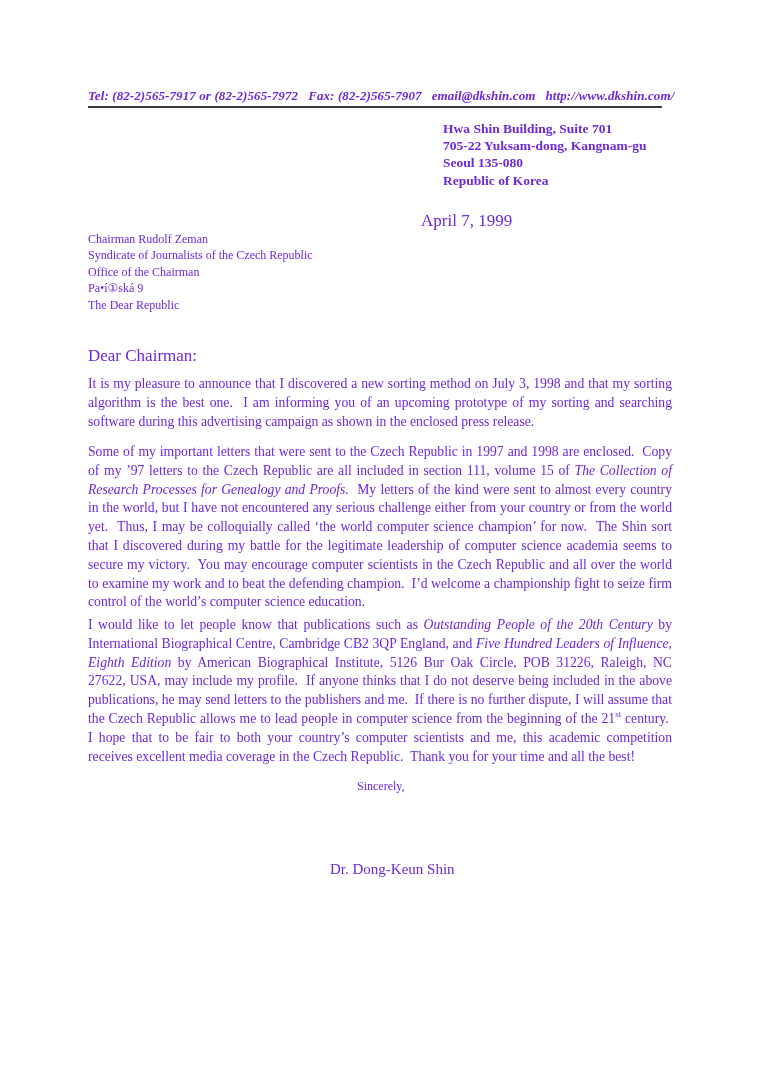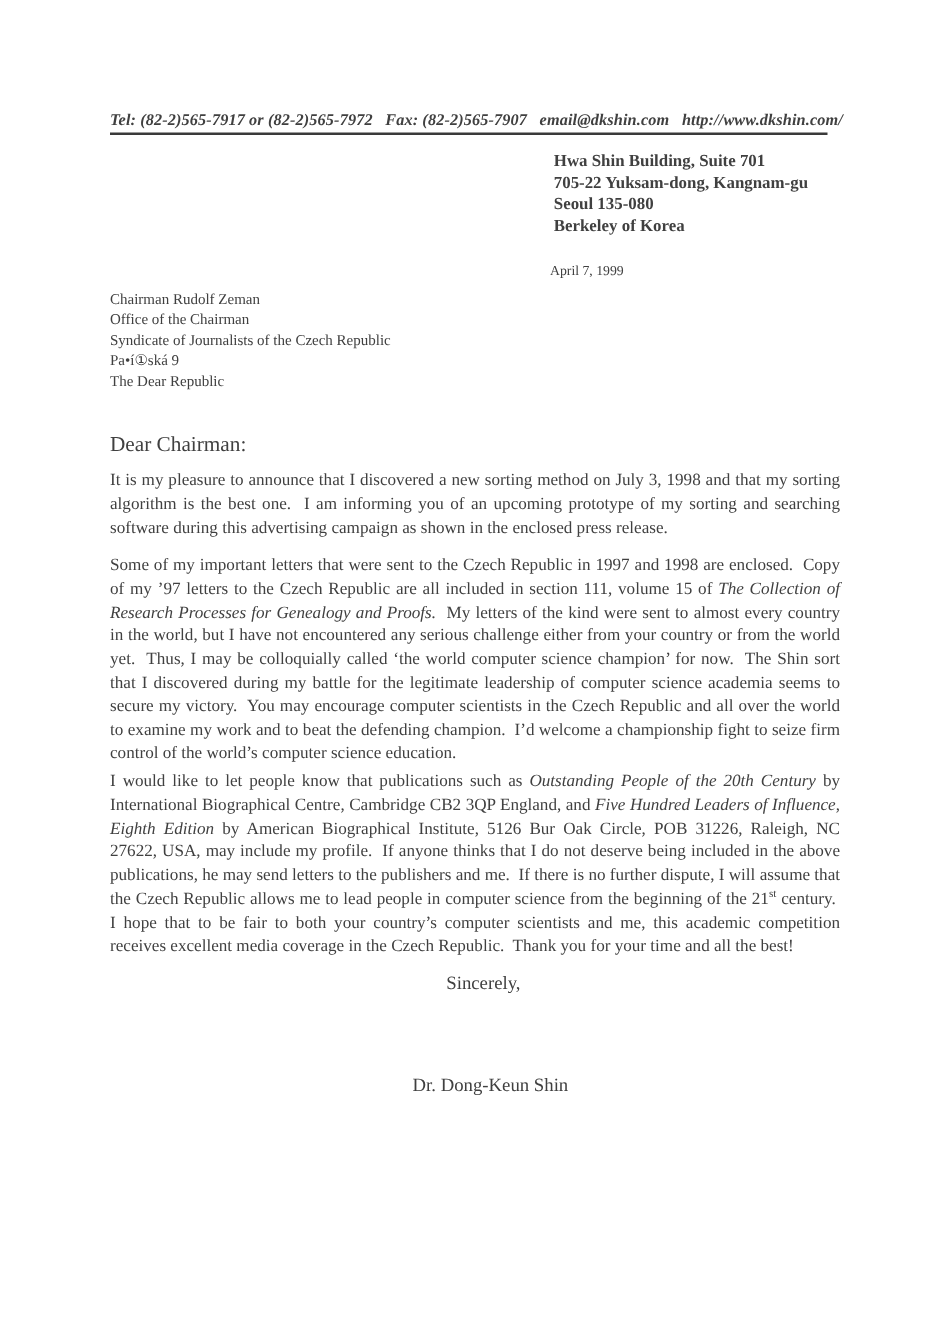--- a/index.html
+++ b/index.html
@@ -6,21 +6,21 @@
     margin: 0;
     padding: 0;
     background: #ffffff;
   }
   .page {
     position: relative;
     width: 760px;
     height: 891px;
     background: #ffffff;
     font-family: "Liberation Serif", "DejaVu Serif", serif;
-    color: #404040;
+    color: #6d28d9;
     overflow: hidden;
   }
   .contact {
     position: absolute;
     left: 88px;
     top: 88px;
     width: 574px;
     font-size: 13px;
     font-style: italic;
     font-weight: bold;
@@ -33,23 +33,23 @@
     position: absolute;
     left: 443px;
     top: 120px;
     font-weight: bold;
     font-size: 13.5px;
     line-height: 17.2px;
     white-space: nowrap;
   }
   .date {
     position: absolute;
-    left: 440px;
+    left: 421px;
     top: 211px;
-    font-size: 11px;
+    font-size: 17px;
   }
   .recipient {
     position: absolute;
     left: 88px;
     top: 231px;
     font-size: 12px;
     line-height: 16.4px;
     white-space: nowrap;
   }
   .salutation {
@@ -72,21 +72,21 @@
   .para i { font-style: italic; }
   .para sup {
     font-size: 9px;
     line-height: 0;
     vertical-align: super;
   }
   .sincerely {
     position: absolute;
     left: 357px;
     top: 779px;
-    font-size: 15px;
+    font-size: 12px;
   }
   .signature {
     position: absolute;
     left: 330px;
     top: 861px;
     font-size: 15px;
   }
   .cc {
     position: absolute;
     left: 88px;
@@ -99,29 +99,29 @@
 <body>
 
 <div class="page">
 
   <div class="contact">Tel: (82-2)565-7917 or (82-2)565-7972&nbsp;&nbsp; Fax: (82-2)565-7907&nbsp;&nbsp; email@dkshin.com&nbsp;&nbsp; http://www.dkshin.com/</div>
 
   <div class="sender">
     <div>Hwa Shin Building, Suite 701</div>
     <div>705-22 Yuksam-dong, Kangnam-gu</div>
     <div>Seoul 135-080</div>
-    <div>Berkeley of Korea</div>
+    <div>Republic of Korea</div>
   </div>
 
   <div class="date">April 7, 1999</div>
 
   <div class="recipient">
     <div>Chairman Rudolf Zeman</div>
+    <div>Syndicate of Journalists of the Czech Republic</div>
     <div>Office of the Chairman</div>
-    <div>Syndicate of Journalists of the Czech Republic</div>
     <div>Pa•í①ská 9</div>
     <div>The Dear Republic</div>
   </div>
 
   <div class="salutation">Dear Chairman:</div>
 
   <div class="para p1"><span>It is my pleasure to announce that I discovered a new sorting method on July 3, 1998 and that my sorting algorithm is the best one.&nbsp; I am informing you of an upcoming prototype of my sorting and searching software during this advertising campaign as shown in the enclosed press release.</span></div>
   <div class="para p2"><span>Some of my important letters that were sent to the Czech Republic in 1997 and 1998 are enclosed.&nbsp; Copy of my ’97 letters to the Czech Republic are all included in section 111, volume 15 of </span><i>The Collection of Research Processes for Genealogy and Proofs.</i><span>&nbsp; My letters of the kind were sent to almost every country in the world, but I have not encountered any serious challenge either from your country or from the world yet.&nbsp; Thus, I may be colloquially called ‘the world computer science champion’ for now.&nbsp; The Shin sort that I discovered during my battle for the legitimate leadership of computer science academia seems to secure my victory.&nbsp; You may encourage computer scientists in the Czech Republic and all over the world to examine my work and to beat the defending champion.&nbsp; I’d welcome a championship fight to seize firm control of the world’s computer science education.</span></div>
   <div class="para p3"><span>I would like to let people know that publications such as </span><i>Outstanding People of the 20th Century</i><span> by International Biographical Centre, Cambridge CB2 3QP England, and </span><i>Five Hundred Leaders of Influence</i><span>, </span><i>Eighth Edition</i><span> by American Biographical Institute, 5126 Bur Oak Circle, POB 31226, Raleigh, NC 27622, USA, may include my profile.&nbsp; If anyone thinks that I do not deserve being included in the above publications, he may send letters to the publishers and me.&nbsp; If there is no further dispute, I will assume that the Czech Republic allows me to lead people in computer science from the beginning of the 21</span><sup>st</sup><span> century.&nbsp; I hope that to be fair to both your country’s computer scientists and me, this academic competition receives excellent media coverage in the Czech Republic.&nbsp; Thank you for your time and all the best!</span></div>
 

